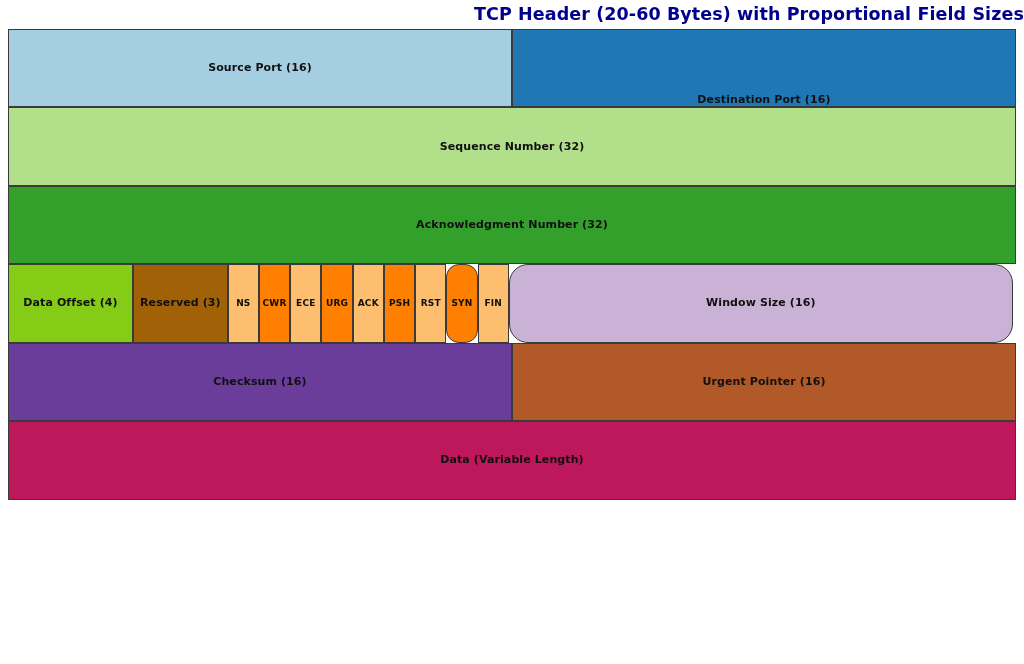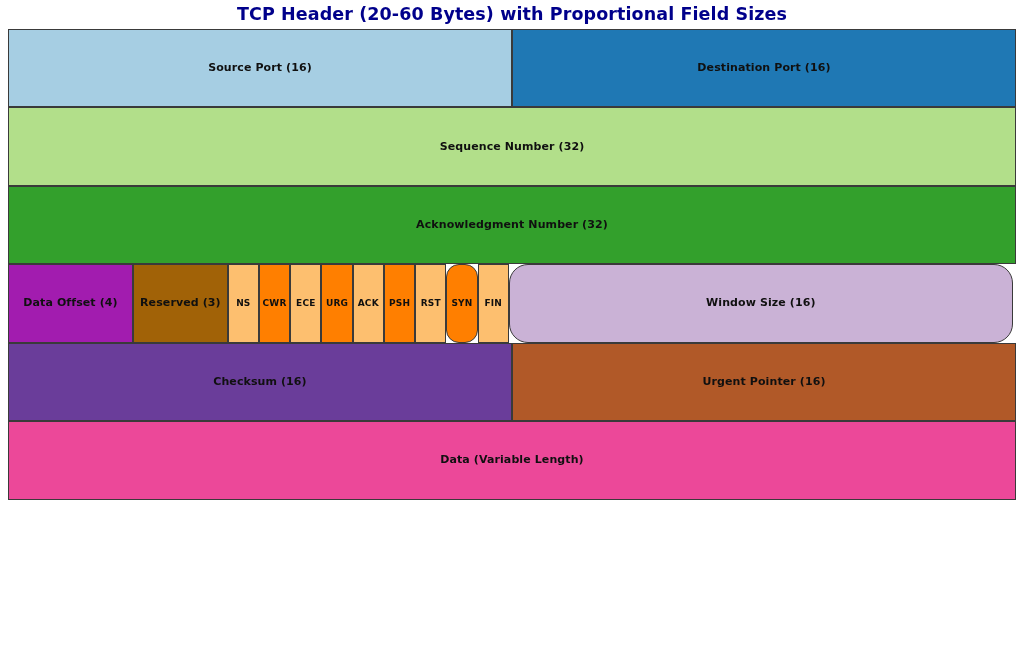--- a/index.html
+++ b/index.html
@@ -18,21 +18,21 @@
     position: relative;
     width: 1024px;
     height: 664px;
     background: #ffffff;
   }
   #diagram-title {
     position: absolute;
     left: 0;
     top: 2px;
     width: 1024px;
-    text-align: center;
+    text-align: right;
     font-size: 17.5px;
     font-weight: bold;
     color: #00008b;
     letter-spacing: 0.1px;
     line-height: 24px;
     white-space: nowrap;
   }
   #header-table {
     position: absolute;
     left: 8px;
@@ -78,36 +78,36 @@
 <div id="canvas">
 
   <div id="diagram-title">TCP Header (20-60 Bytes) with Proportional Field Sizes</div>
 
   <div id="header-table">
 
   <div class="hdr-row" style="height: 14.2857%;">
         <div class="cell" style="width: 50%; background: rgb(166, 206, 227); border-color: rgb(58, 58, 58);">
           <span class="cell-label">Source Port (16)</span>
         </div>
-        <div class="cell" style="width: 50%; background: rgb(31, 120, 180); border-color: rgb(58, 58, 58);">
+        <div class="cell" style="width: 50%; background: rgb(31, 120, 180); border-color: rgb(58, 58, 58); align-items: flex-end;">
           <span class="cell-label">Destination Port (16)</span>
         </div>
       </div>
       <div class="hdr-row" style="height: 14.2857%;">
         <div class="cell" style="width: 100%; background: rgb(178, 223, 138); border-color: rgb(58, 58, 58);">
           <span class="cell-label">Sequence Number (32)</span>
         </div>
       </div>
       <div class="hdr-row" style="height: 14.2857%;">
         <div class="cell" style="width: 100%; background: rgb(51, 160, 44); border-color: rgb(58, 58, 58);">
           <span class="cell-label">Acknowledgment Number (32)</span>
         </div>
       </div>
       <div class="hdr-row" style="height: 14.2857%;">
-        <div class="cell" style="width: 12.4%; background: #a21caf; border-color: rgb(58, 58, 58);">
+        <div class="cell" style="width: 12.4%; background: #84cc16; border-color: rgb(58, 58, 58);">
           <span class="cell-label">Data Offset (4)</span>
         </div>
         <div class="cell" style="width: 9.4%; background: #a16207; border-color: rgb(58, 58, 58);">
           <span class="cell-label">Reserved (3)</span>
         </div>
         <div class="cell flag-cell" style="width: 3.1%; background: rgb(253, 191, 111); border-color: rgb(58, 58, 58); justify-content: center;">
           <span class="cell-label">NS</span>
         </div>
         <div class="cell flag-cell" style="width: 3.1%; background: rgb(255, 127, 0); border-color: rgb(58, 58, 58);">
           <span class="cell-label">CWR</span>
@@ -139,19 +139,19 @@
       </div>
       <div class="hdr-row" style="height: 14.2857%;">
         <div class="cell" style="width: 50%; background: rgb(106, 61, 154); border-color: rgb(58, 58, 58); justify-content: center;">
           <span class="cell-label">Checksum (16)</span>
         </div>
         <div class="cell" style="width: 50%; background: rgb(177, 89, 40); border-color: rgb(58, 58, 58);">
           <span class="cell-label">Urgent Pointer (16)</span>
         </div>
       </div>
       <div class="hdr-row" style="height: 14.2857%;">
-        <div class="cell" style="width: 100%; background: #ec4899; border-color: rgb(58, 58, 58);">
+        <div class="cell" style="width: 100%; background: #be185d; border-color: rgb(58, 58, 58);">
           <span class="cell-label">Data (Variable Length)</span>
         </div>
       </div>
     </div>
 
 </div>
 
 </body></html>

